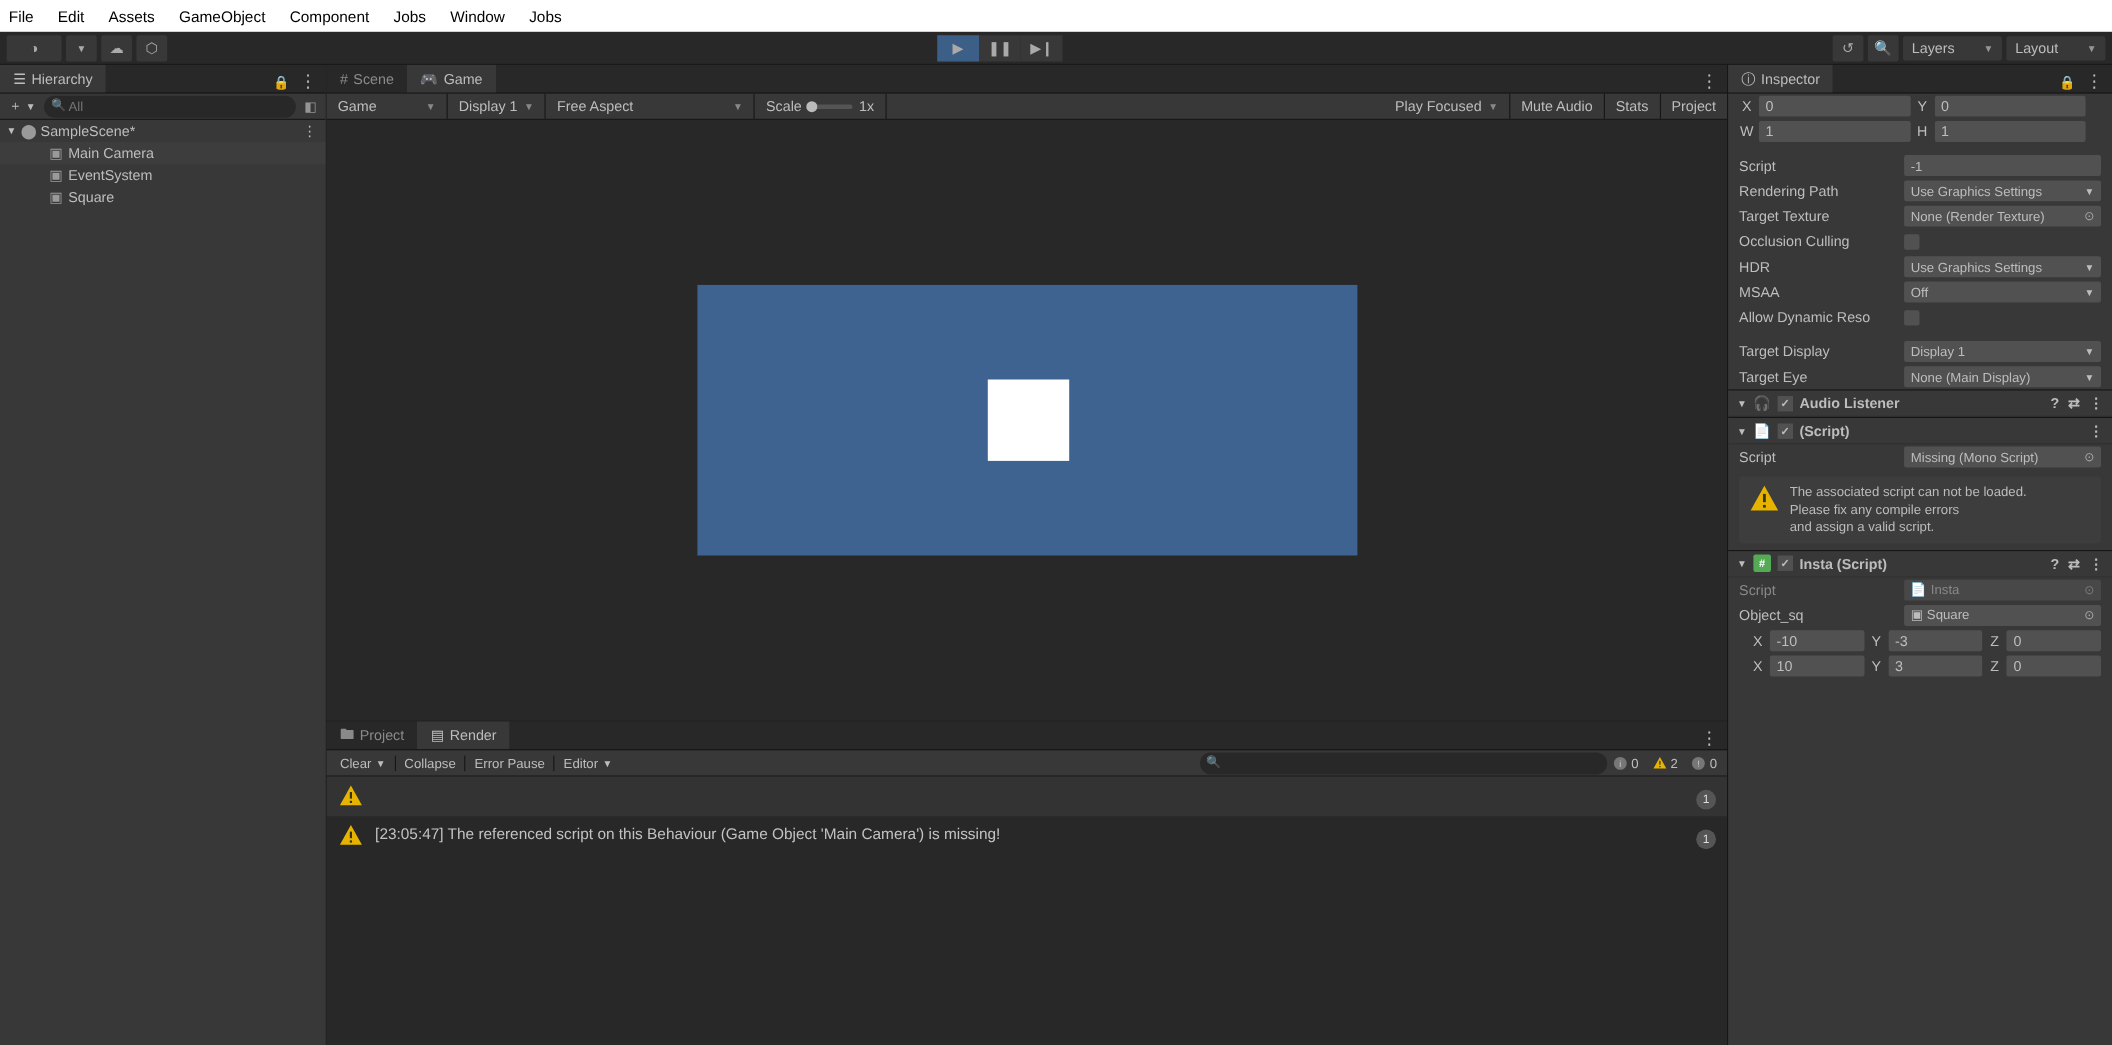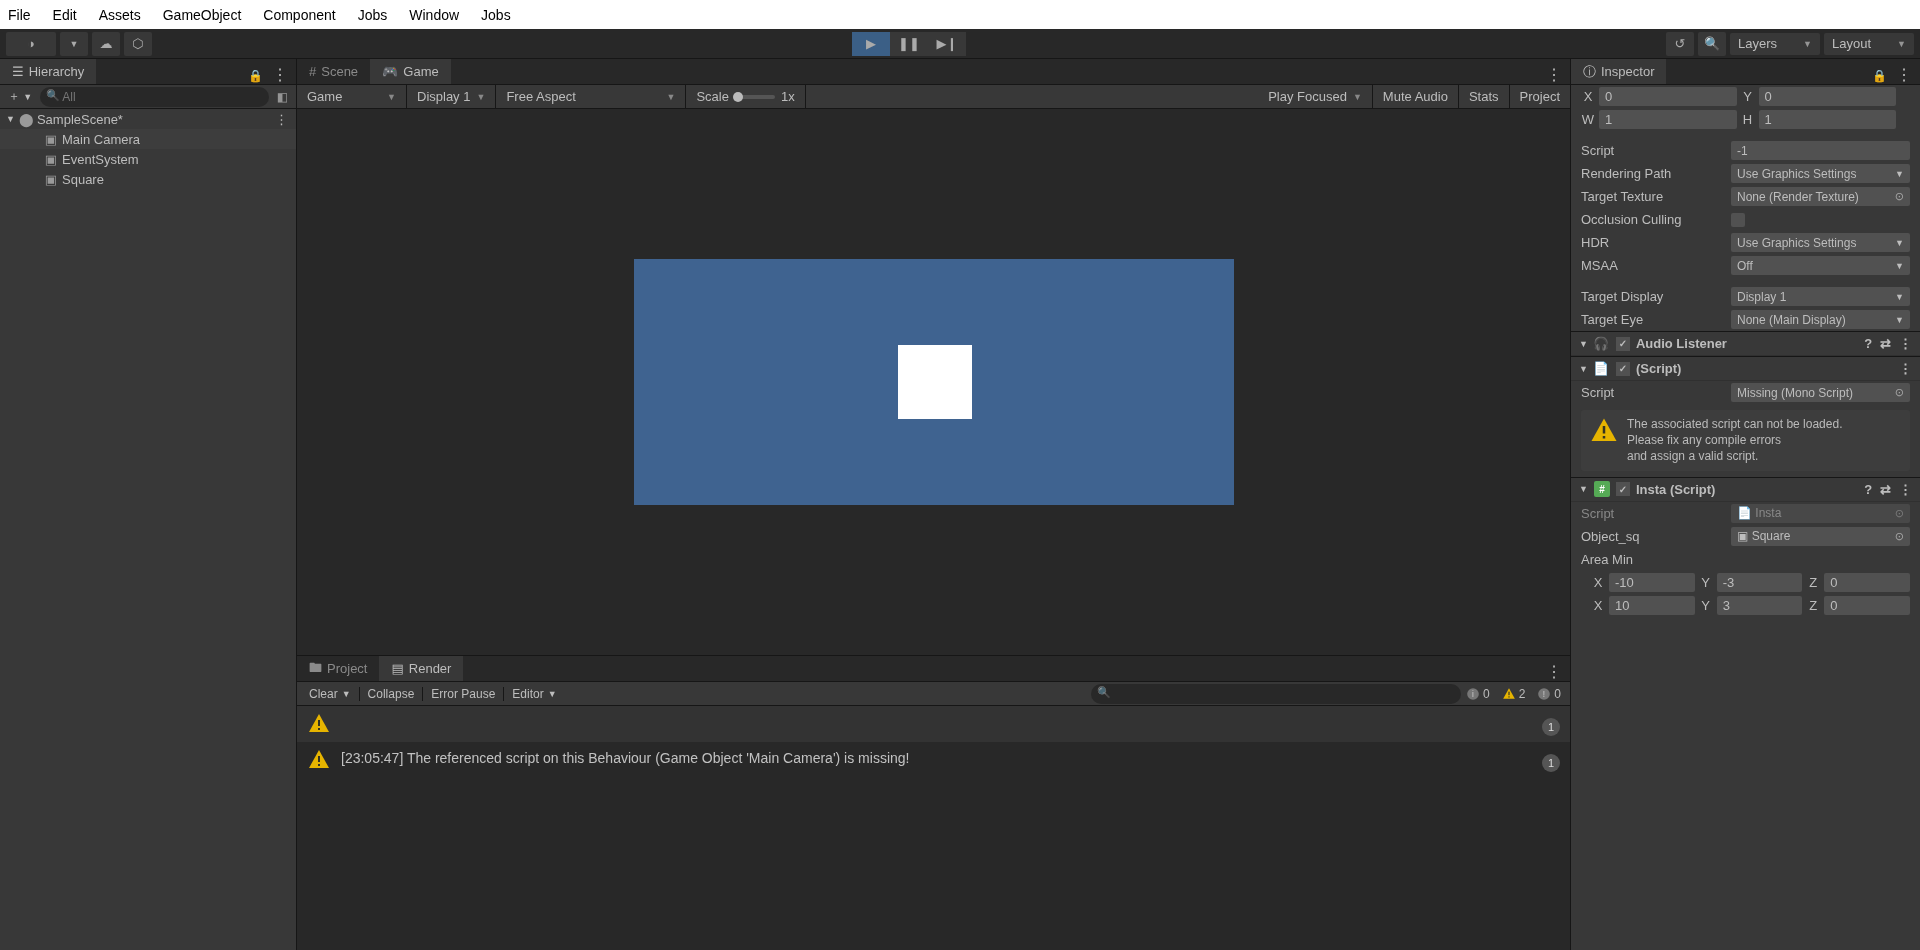--- a/index.html
+++ b/index.html
@@ -346,20 +346,24 @@
               <span class="caret">▼</span>
             </div>
           </div>
           <div class="insp-row">
             <div class="insp-label">MSAA</div>
             <div class="insp-field dd-style">
               <span>Off</span>
               <span class="caret">▼</span>
             </div>
           </div>
+          <div class="insp-row">
+            <div class="insp-label">Allow Dynamic Reso</div>
+            <span class="checkbox"></span>
+          </div>
           <div style="height: 8px;"></div>
           <div class="insp-row">
             <div class="insp-label">Target Display</div>
             <div class="insp-field dd-style">
               <span>Display 1</span>
               <span class="caret">▼</span>
             </div>
           </div>
           <div class="insp-row">
             <div class="insp-label">Target Eye</div>
@@ -423,23 +427,20 @@
           </div>
       </div>
       <div class="insp-row">
         <div class="insp-label" style="color:#888">Script</div>
         <div class="insp-field" style="background:#484848;color:#888"><span>📄</span>&nbsp;<span>Insta</span><span class="targ">⊙</span></div>
       </div>
       <div class="insp-row">
         <div class="insp-label">Object_sq</div>
         <div class="insp-field"><span>▣</span>&nbsp;<span>Square</span><span class="targ">⊙</span></div>
       </div>
-      <div class="insp-row">
-          <div class="insp-label">Area Min</div>
-        </div>
       <div class="vec-row">
         <span class="vec-lbl">X</span>
           <div class="vec-inp">-10</div>
         <span class="vec-lbl">Y</span>
           <div class="vec-inp">-3</div>
         <span class="vec-lbl">Z</span>
           <div class="vec-inp">0</div>
       </div>
       <div class="vec-row">
         <span class="vec-lbl">X</span>

